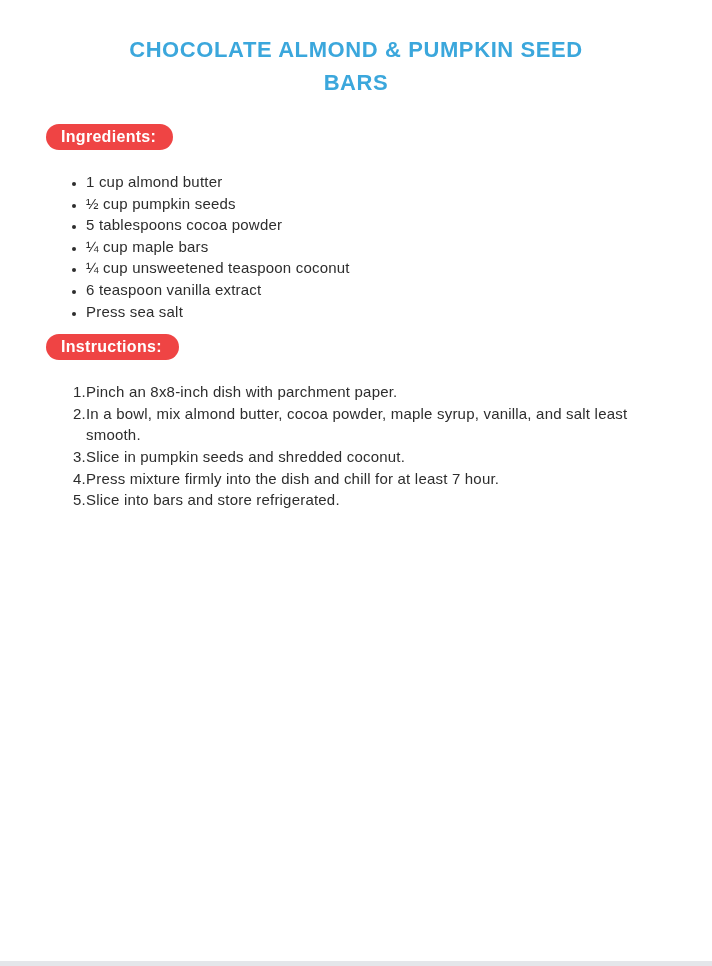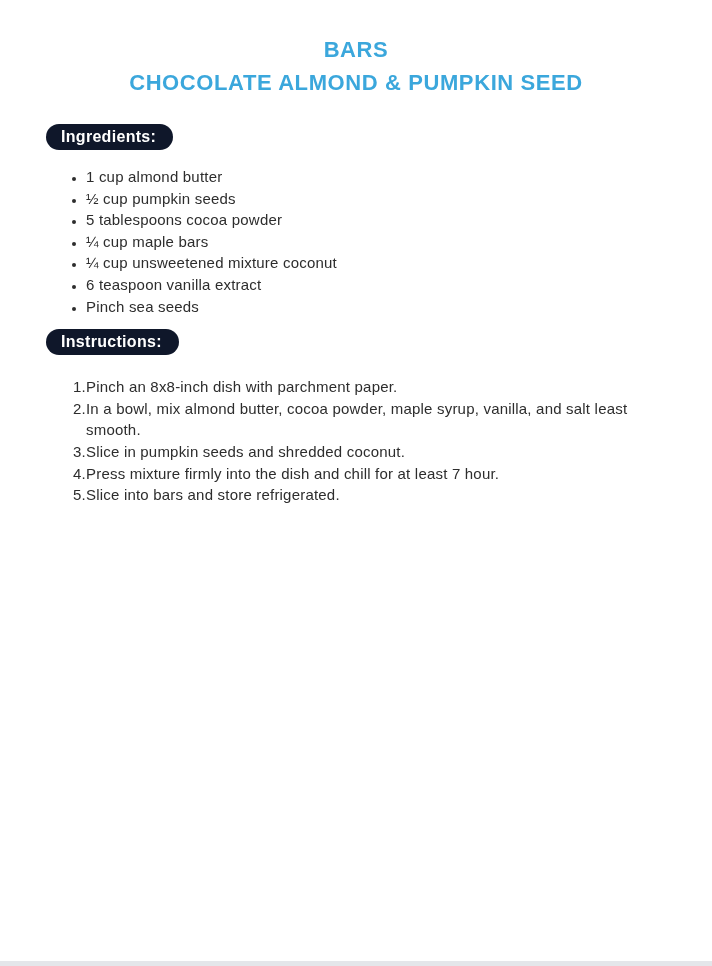--- a/index.html
+++ b/index.html
@@ -23,33 +23,33 @@
     color: #3BA7DC;
     font-size: 22px;
     font-weight: 800;
     letter-spacing: 0.6px;
     line-height: 33px;
   }
   .title div { white-space: nowrap; }
   .section-pill {
     display: inline-block;
     margin-left: 46px;
-    background: #0f172a;
+    background: #ef4444;
     color: #ffffff;
     font-size: 16px;
     font-weight: 700;
     letter-spacing: 0.3px;
     line-height: 18px;
     padding: 4px 17px 4px 15px;
     border-radius: 14px;
   }
   .pill-ingredients { margin-top: 25px; }
   .pill-instructions { margin-top: 12px; }
   ul.ingredients {
-    margin: 16px 0 0 0;
+    margin: 21px 0 0 0;
     padding: 0 0 0 86px;
     list-style: disc outside;
   }
   ul.ingredients li {
     font-size: 15px;
     line-height: 21.6px;
     color: #2D2D2D;
     letter-spacing: 0.2px;
   }
   ul.ingredients li::marker { font-size: 12px; color: #2D2D2D; }
@@ -80,36 +80,36 @@
     height: 5px;
     background: #E4E6EA;
   }
 </style>
 </head>
 <body>
 
 <div class="page">
 
   <div class="title">
+    <div>CHOCOLATE ALMOND &amp; PUMPKIN SEED</div>
     <div>BARS</div>
-    <div>CHOCOLATE ALMOND &amp; PUMPKIN SEED</div>
   </div>
 
   <div>
     <span class="section-pill pill-ingredients">Ingredients:</span>
   </div>
 
   <ul class="ingredients">
     <li>1 cup almond butter</li>
     <li>½ cup pumpkin seeds</li>
     <li>5 tablespoons cocoa powder</li>
     <li>¼ cup maple bars</li>
-    <li>¼ cup unsweetened mixture coconut</li>
+    <li>¼ cup unsweetened teaspoon coconut</li>
     <li>6 teaspoon vanilla extract</li>
-    <li>Pinch sea seeds</li>
+    <li>Press sea salt</li>
   </ul>
 
   <div>
     <span class="section-pill pill-instructions">Instructions:</span>
   </div>
 
   <ol class="instructions">
     <li>
       <span class="step-num">1.</span>
       <span class="step-text">Pinch an 8x8-inch dish with parchment paper.</span>

